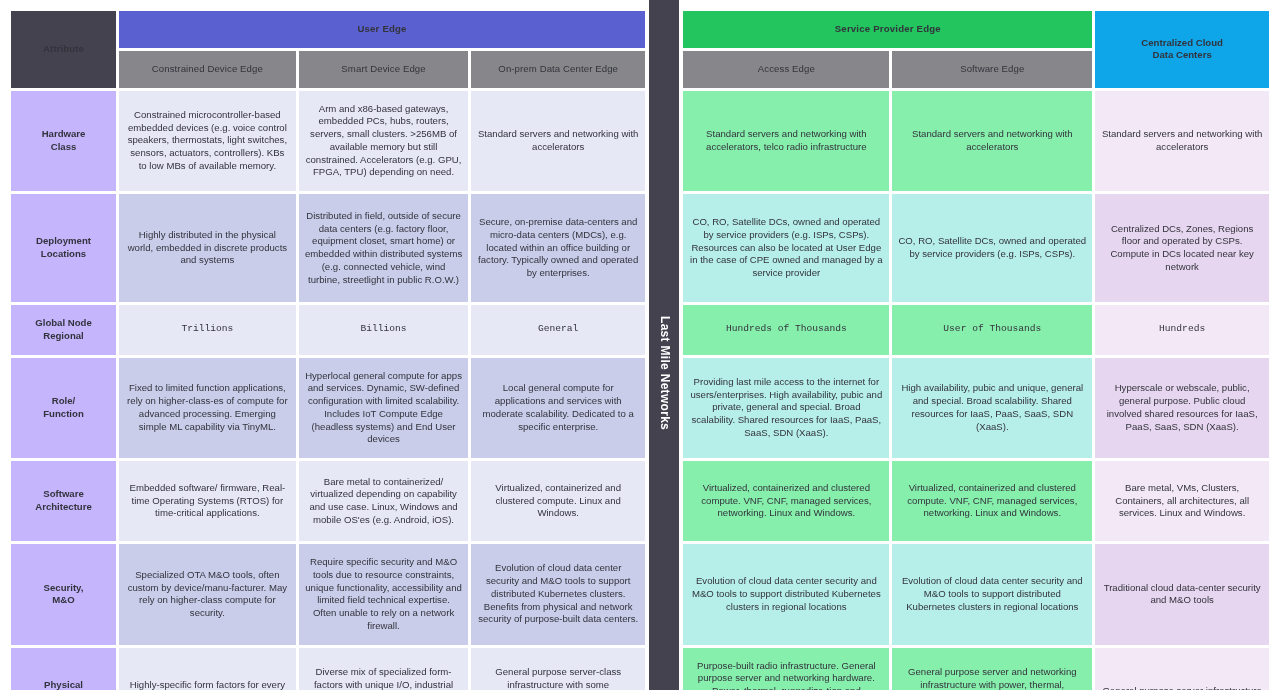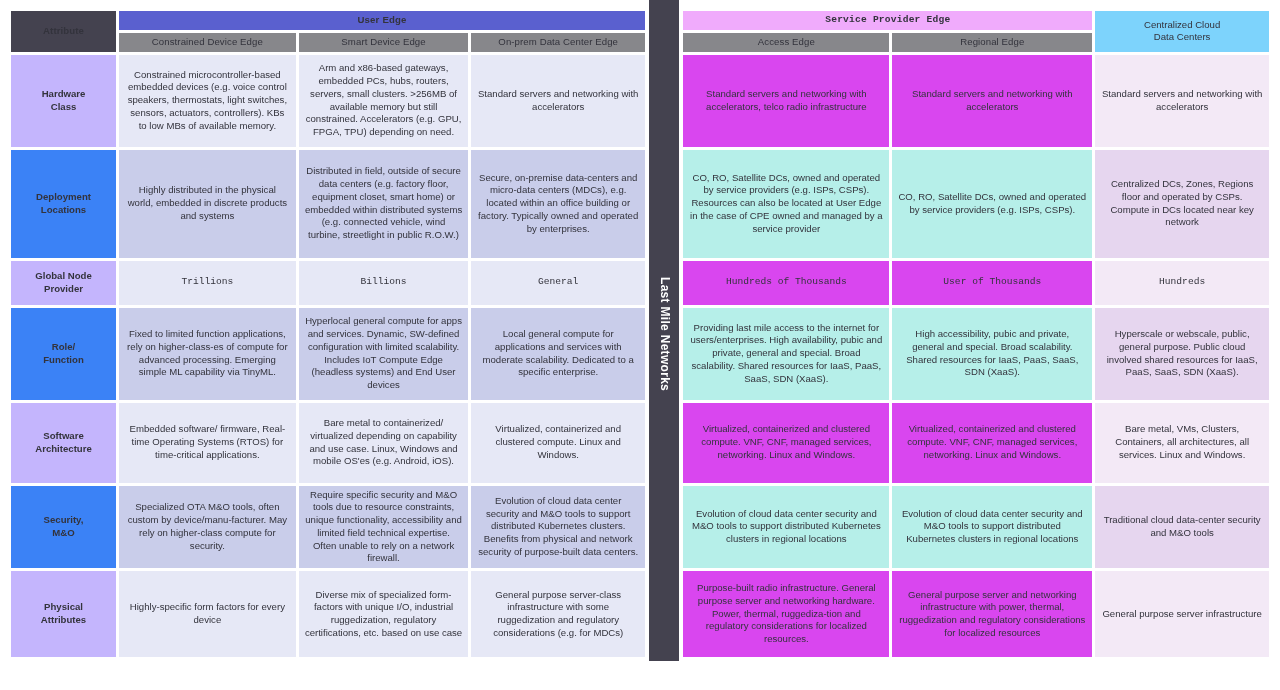--- a/index.html
+++ b/index.html
@@ -18,21 +18,21 @@
   
   .grid{
     position:absolute;
     top:8px; left:8px;
     width:1264px;
     border-collapse:separate;
     border-spacing:3px;
     table-layout:fixed;
   }
   .grid td{
-    padding:3px 6px;
+    padding:12px 6px;
     vertical-align:middle;
     text-align:center;
     color:#33333c;
     font-size:9.6px;
     line-height:1.33;
     box-sizing:border-box;
   }
 
   
   .attr-head{
@@ -43,56 +43,55 @@
     letter-spacing:.1px;
   }
   .grp-user{
     background:#5a60cf;
     color:#ffffff;
     font-size:15px;
     font-weight:bold;
     letter-spacing:.2px;
   }
   .grp-sp{
-    background:#f0abfc;
+    background:#22c55e;
     color:#ffffff;
     font-size:15px;
     font-weight:bold;
     letter-spacing:.2px;
-    font-family:Liberation Mono, monospace;
   }
   .grp-cloud{
-    background:#7dd3fc;
+    background:#0ea5e9;
     color:#ffffff;
     font-size:11.5px;
-    font-weight:normal;
+    font-weight:bold;
     line-height:1.35;
   }
   .sub-head{
     background:#87878b;
     color:#ffffff;
     font-size:10.6px;
     font-weight:normal;
     letter-spacing:.1px;
   }
 
   
   .attr-cell{
     font-size:11px;
     font-weight:bold;
     color:#3d3d47;
     line-height:1.35;
   }
   .attr-a{ background:#c4b5fd; }
-  .attr-b{ background:#3b82f6; }
+  .attr-b{ background:#c4b5fd; }
 
   
   .ue-a{ background:#e6e8f6; }
   .ue-b{ background:#c9cdea; }
-  .sp-a{ background:#d946ef; }
+  .sp-a{ background:#86efac; }
   .sp-b{ background:#b6efe9;margin-top:42px; }
   .cc-a{ background:#f3e9f6; }
   .cc-b{ background:#e6d6ef; }
 
   .big{ font-size:11px;font-family:Liberation Mono, monospace; }
 
   
   .lmn-cell{
     background:transparent;
     padding:0 !important;
@@ -152,21 +151,21 @@
           <span>Centralized Cloud</span><br>
           <span>Data Centers</span>
         </td>
       </tr>
 
       <tr>
         <td class="sub-head">Constrained Device Edge</td>
         <td class="sub-head">Smart Device Edge</td>
         <td class="sub-head">On-prem Data Center Edge</td>
         <td class="sub-head">Access Edge</td>
-        <td class="sub-head">Regional Edge</td>
+        <td class="sub-head">Software Edge</td>
       </tr>
 
       <tr>
         <td class="attr-cell attr-a" style="height:92px">
           <span>Hardware</span><br>
           <span>Class</span>
         </td>
         <td class="ue-a">Constrained microcontroller-based embedded devices (e.g. voice control speakers, thermostats, light switches, sensors, actuators, controllers). KBs to low MBs of available memory.</td>
         <td class="ue-a">Arm and x86-based gateways, embedded PCs, hubs, routers, servers, small clusters. &gt;256MB of available memory but still constrained.  Accelerators (e.g. GPU, FPGA, TPU) depending on need.</td>
         <td class="ue-a">Standard servers and networking with accelerators</td>
@@ -184,40 +183,40 @@
         <td class="ue-b">Distributed in field, outside of secure data centers (e.g. factory floor, equipment closet, smart home) or embedded within distributed systems (e.g. connected vehicle, wind turbine, streetlight in public R.O.W.)</td>
         <td class="ue-b">Secure, on-premise data-centers and micro-data centers (MDCs), e.g. located within an office building or factory. Typically owned and operated by enterprises.</td>
         <td class="sp-b">CO, RO, Satellite DCs, owned and operated by service providers (e.g. ISPs, CSPs). Resources can also be located at User Edge in the case of CPE owned and managed by a service provider</td>
         <td class="sp-b">CO, RO, Satellite DCs, owned and operated by service providers (e.g. ISPs, CSPs).</td>
         <td class="cc-b">Centralized DCs, Zones, Regions floor and operated by CSPs. Compute in DCs located near key network</td>
       </tr>
 
       <tr>
         <td class="attr-cell attr-a" style="height:44px">
           <span>Global Node</span><br>
-          <span>Provider</span>
+          <span>Regional</span>
         </td>
         <td class="ue-a big">Trillions</td>
         <td class="ue-a big">Billions</td>
         <td class="ue-a big">General</td>
         <td class="sp-a big">Hundreds of Thousands</td>
         <td class="sp-a big">User of Thousands</td>
         <td class="cc-a big">Hundreds</td>
       </tr>
 
       <tr>
         <td class="attr-cell attr-b" style="height:92px">
           <span>Role/</span><br>
           <span>Function</span>
         </td>
         <td class="ue-b">Fixed to limited function applications, rely on higher-class-es of compute for advanced processing. Emerging simple ML capability via TinyML.</td>
         <td class="ue-b">Hyperlocal general compute for apps and services. Dynamic, SW-defined configuration with limited scalability. Includes IoT Compute Edge (headless systems) and End User devices</td>
         <td class="ue-b">Local general compute for applications and services with moderate scalability. Dedicated to a specific enterprise.</td>
         <td class="sp-b">Providing last mile access to the internet for users/enterprises. High availability, pubic and private, general and special. Broad scalability. Shared resources for IaaS, PaaS, SaaS, SDN (XaaS).</td>
-        <td class="sp-b">High accessibility, pubic and private, general and special. Broad scalability. Shared resources for IaaS, PaaS, SaaS, SDN (XaaS).</td>
+        <td class="sp-b">High availability, pubic and unique, general and special. Broad scalability. Shared resources for IaaS, PaaS, SaaS, SDN (XaaS).</td>
         <td class="cc-b">Hyperscale or webscale, public, general purpose. Public cloud involved shared resources for IaaS, PaaS, SaaS, SDN (XaaS).</td>
       </tr>
 
       <tr>
         <td class="attr-cell attr-a" style="height:80px">
           <span>Software</span><br>
           <span>Architecture</span>
         </td>
         <td class="ue-a">Embedded software/ firmware, Real-time Operating Systems (RTOS) for time-critical applications.</td>
         <td class="ue-a">Bare metal to containerized/ virtualized depending on capability and use case. Linux, Windows and mobile OS'es (e.g. Android, iOS).</td>

